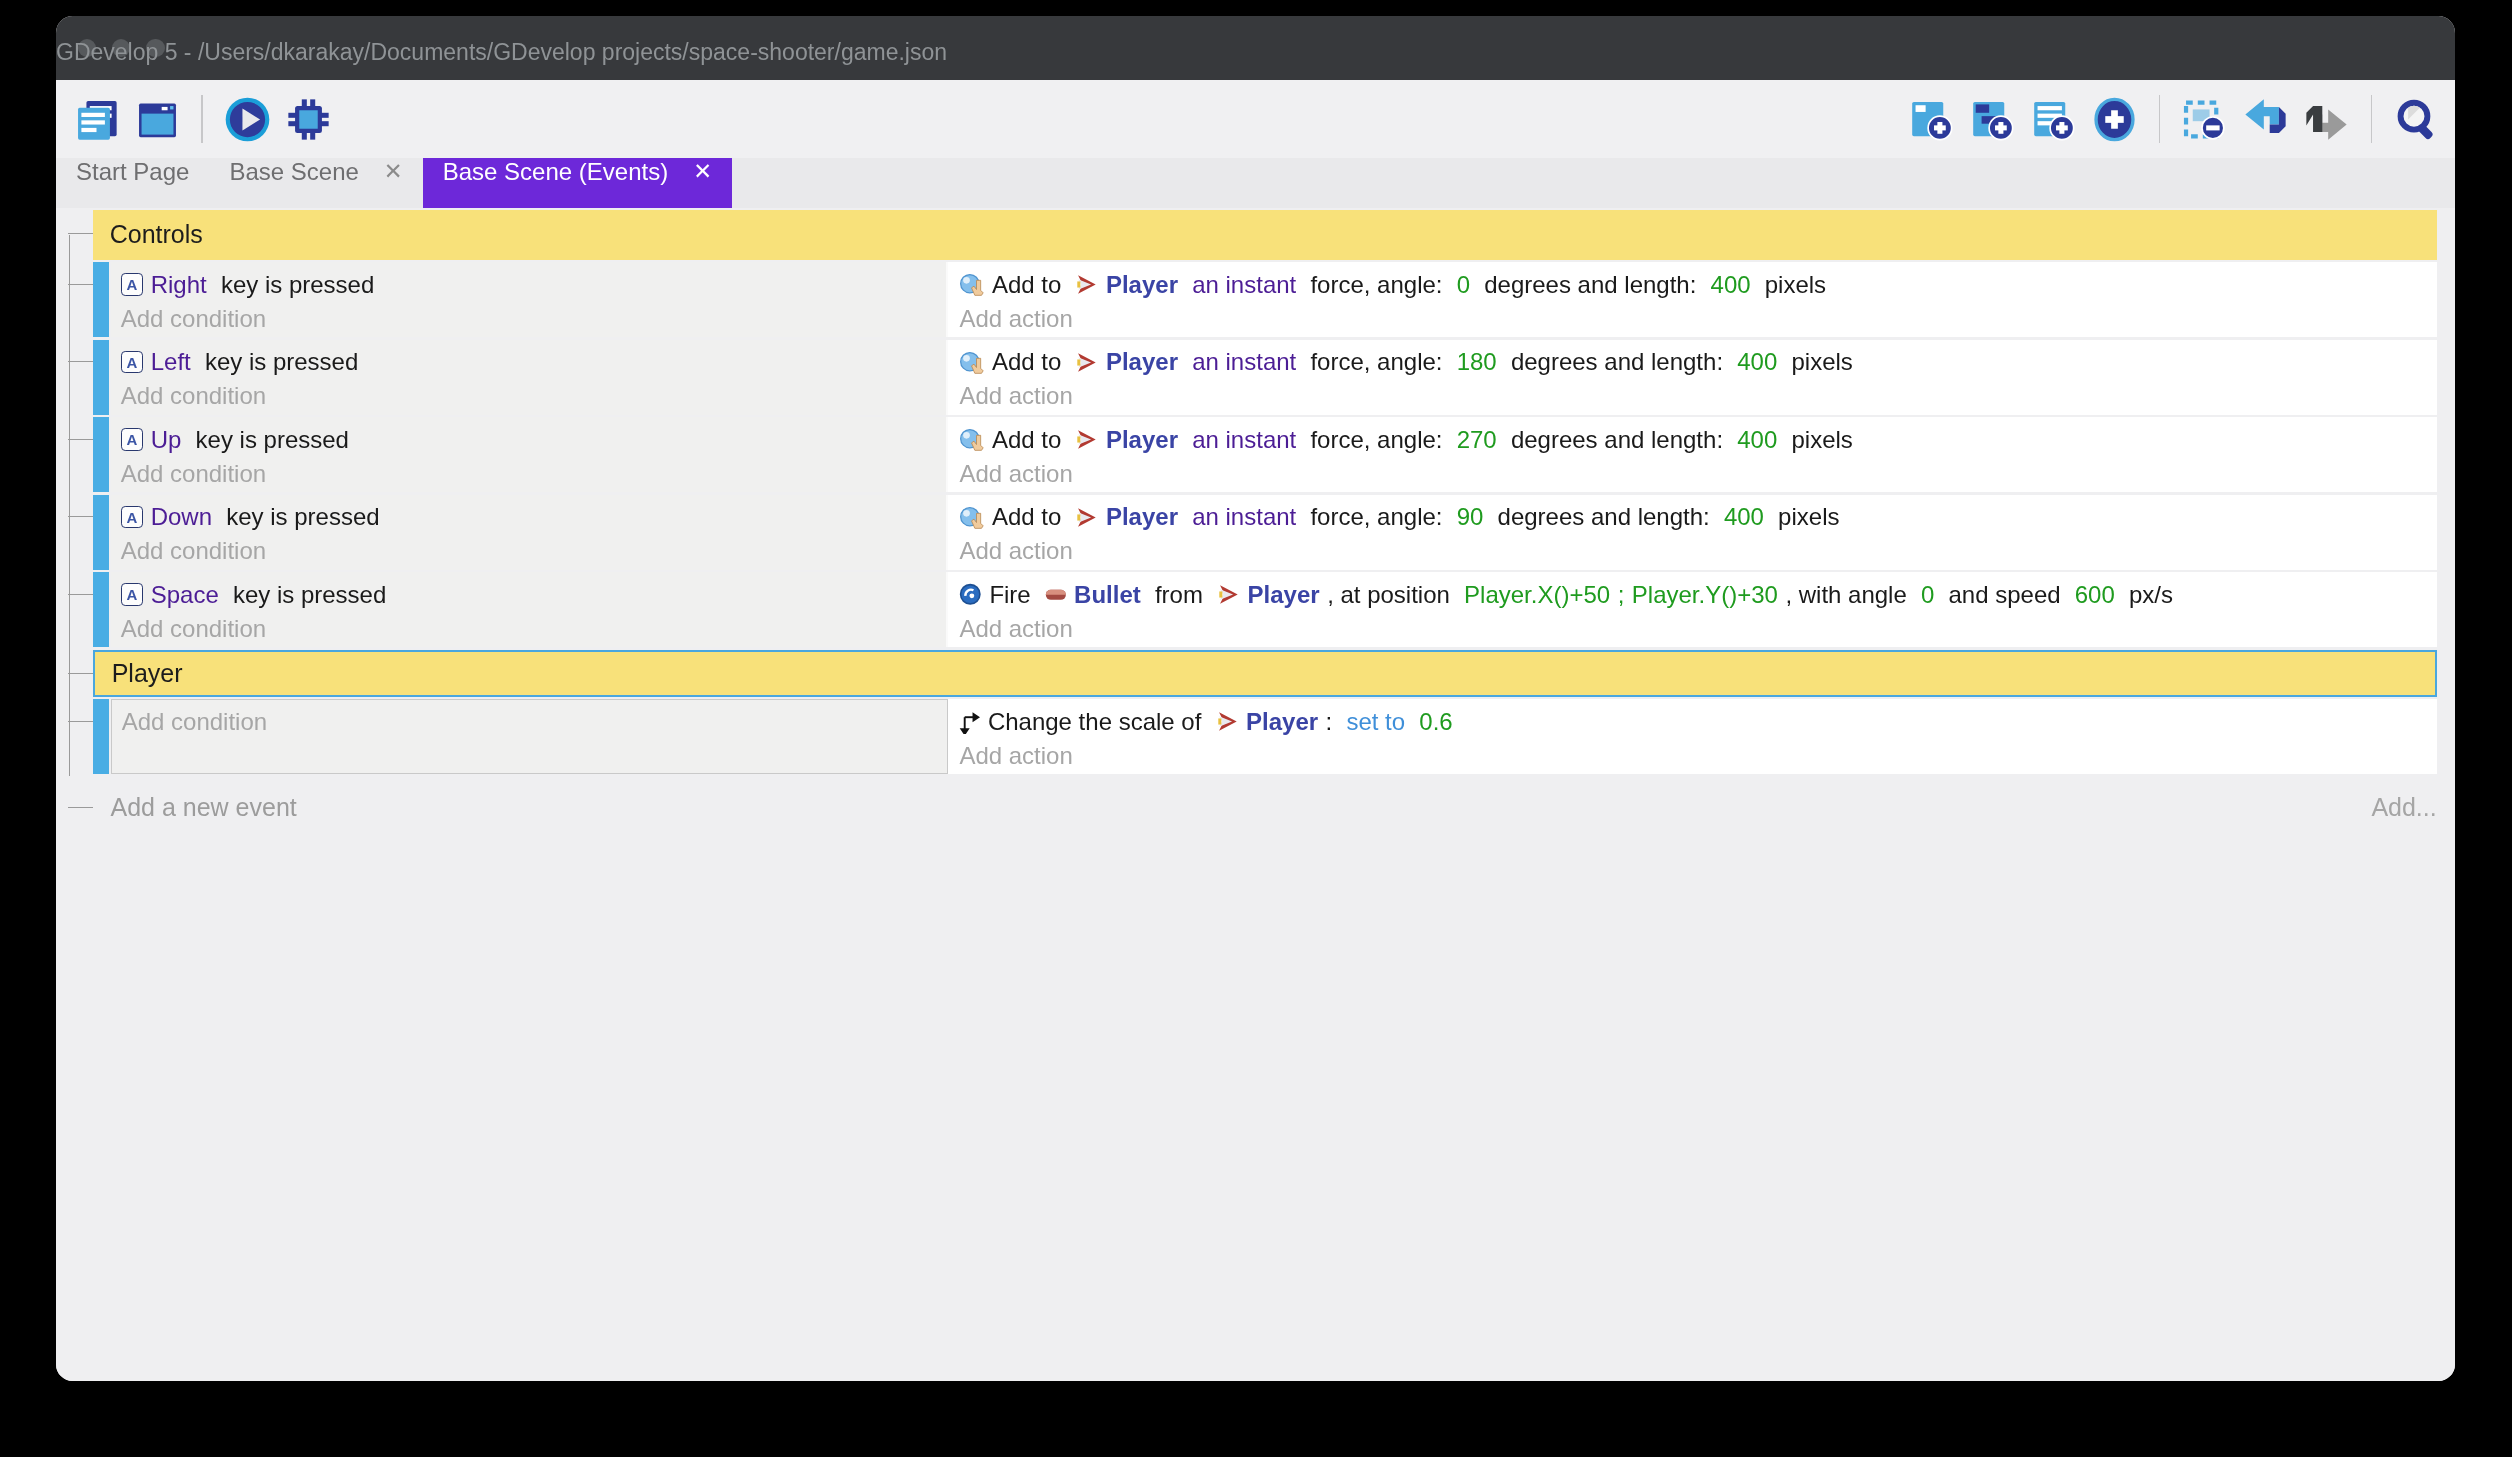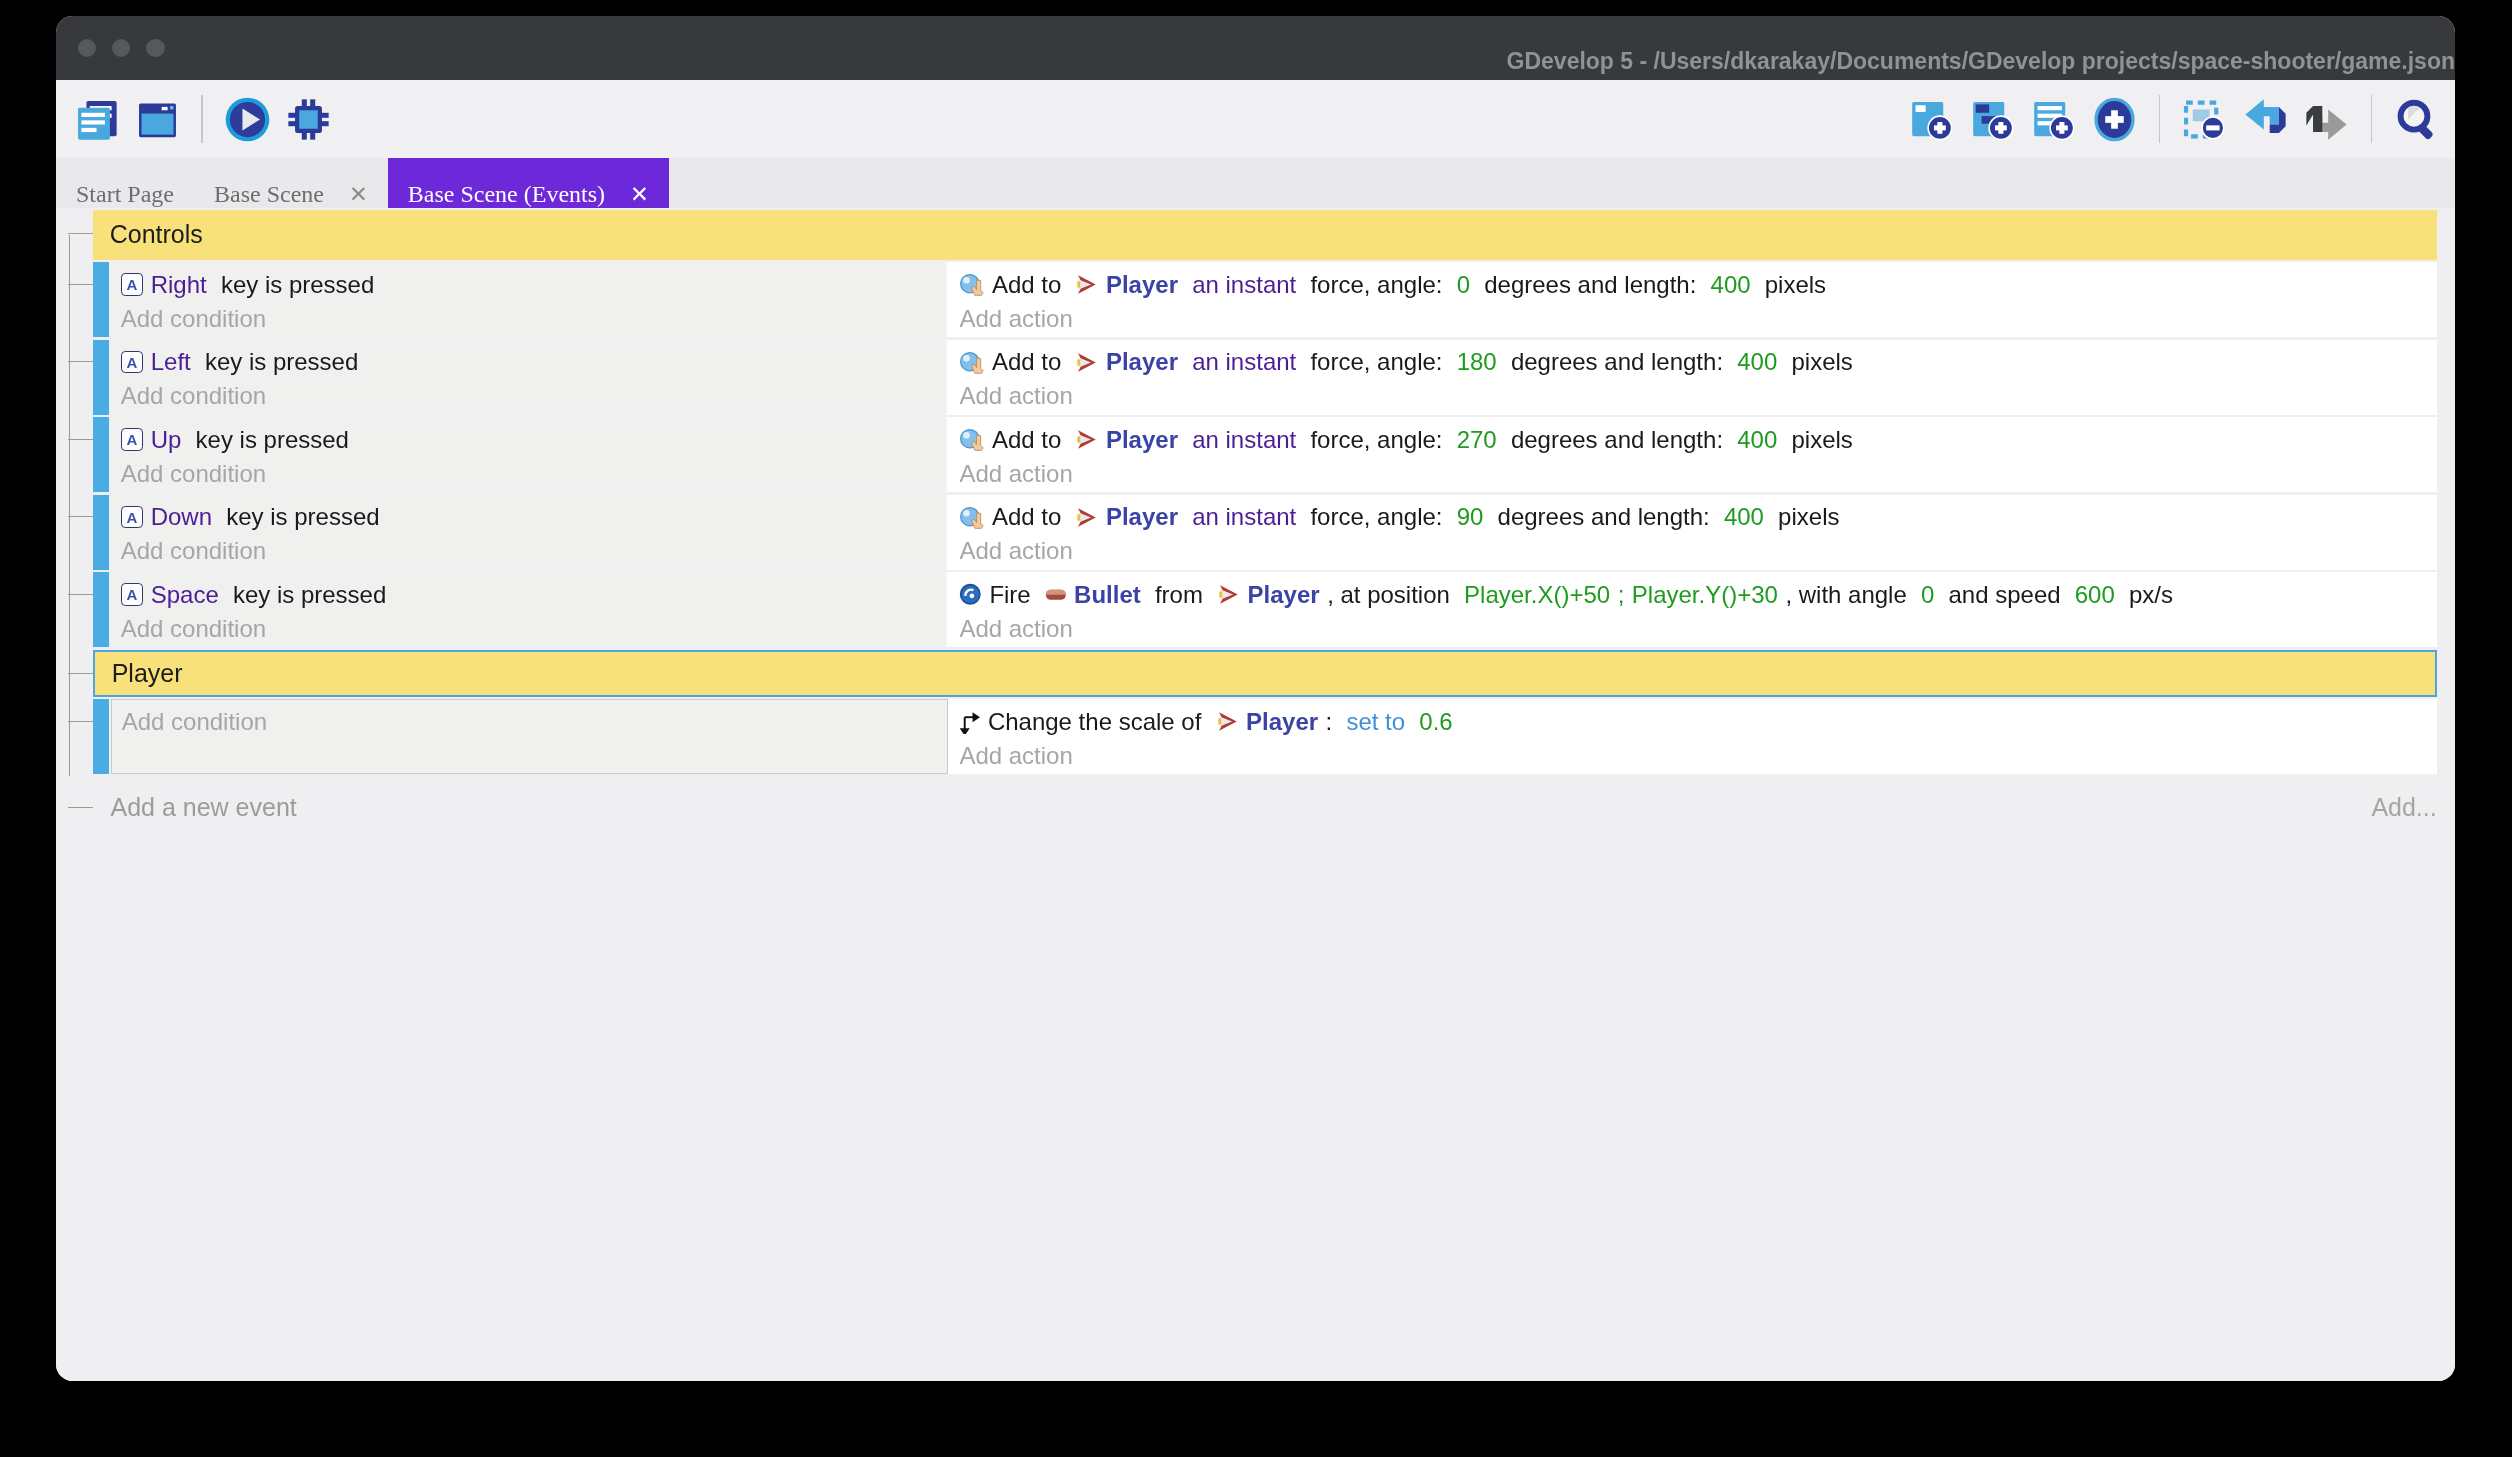--- a/index.html
+++ b/index.html
@@ -9,34 +9,34 @@
 
   
   #win { position:absolute; left:56px; top:16px; width:2399px; height:1365px;
          background:#efeff1; border-radius:16.7px; overflow:hidden;
          box-shadow:0 21px 67px rgba(0,0,0,.85); }
 
   
   .titlebar { position:relative; height:64px; background:#37393c; }
   .lights { position:absolute; left:21.7px; top:0; height:64px; display:flex; align-items:center; gap:16px; }
   .light { width:18.3px; height:18.3px; border-radius:50%; background:#56595c; }
-  .title { position:absolute; left:0; right:0; top:12px; height:64px; line-height:67px;
-           text-align:right; color:#8f9396; font-size:23px;font-weight:bold; }
+  .title { position:absolute; left:0; right:0; top:3px; height:64px; line-height:67px;
+           text-align:left; color:#8f9396; font-size:23px; }
 
   
   .toolbar { height:78px; background:#f0f0f2; display:flex; align-items:center; padding:0 15px 0 16.7px; }
   .tbgroup { display:flex; align-items:center; gap:14px; }
   .tbgroup.right { margin-left:auto; }
   .tbicon { width:47px; height:47px; display:inline-flex; align-items:center; justify-content:center; }
   .tbicon svg { width:47px; height:47px; }
   .tbsep { width:1.7px; height:48px; background:#c7c7c9; margin:0 6.7px; }
 
   
   .tabbar { height:50px; background:#e9e9eb; display:flex; align-items:stretch; }
-  .tab { display:flex; align-items:flex-end; padding:0 20px; font-size:24px; color:#6e6e70; cursor:default;font-family:Liberation Serif, serif; }
+  .tab { display:flex; align-items:flex-start; padding:0 20px; font-size:24px; color:#6e6e70; cursor:default; }
   .tab .close { margin-left:25px; font-size:22.5px; color:#8b8b8b; }
   .tab.active { background:#6d28d9; color:#fff; }
   .tab.active .close { color:#fff; }
 
   
   .sheet { position:relative; height:1173px; background:#efeff1; padding-top:1.7px; }
   .tree-v { position:absolute; left:12.5px; top:27px; width:0; height:541px; border-left:1.7px solid #9a9a9a; }
 
   .block { position:relative; display:flex; margin:0 18.3px 2.5px 37px; }
   .strip { width:16px; background:#49ade4; margin-right:1.7px; flex:none; }

